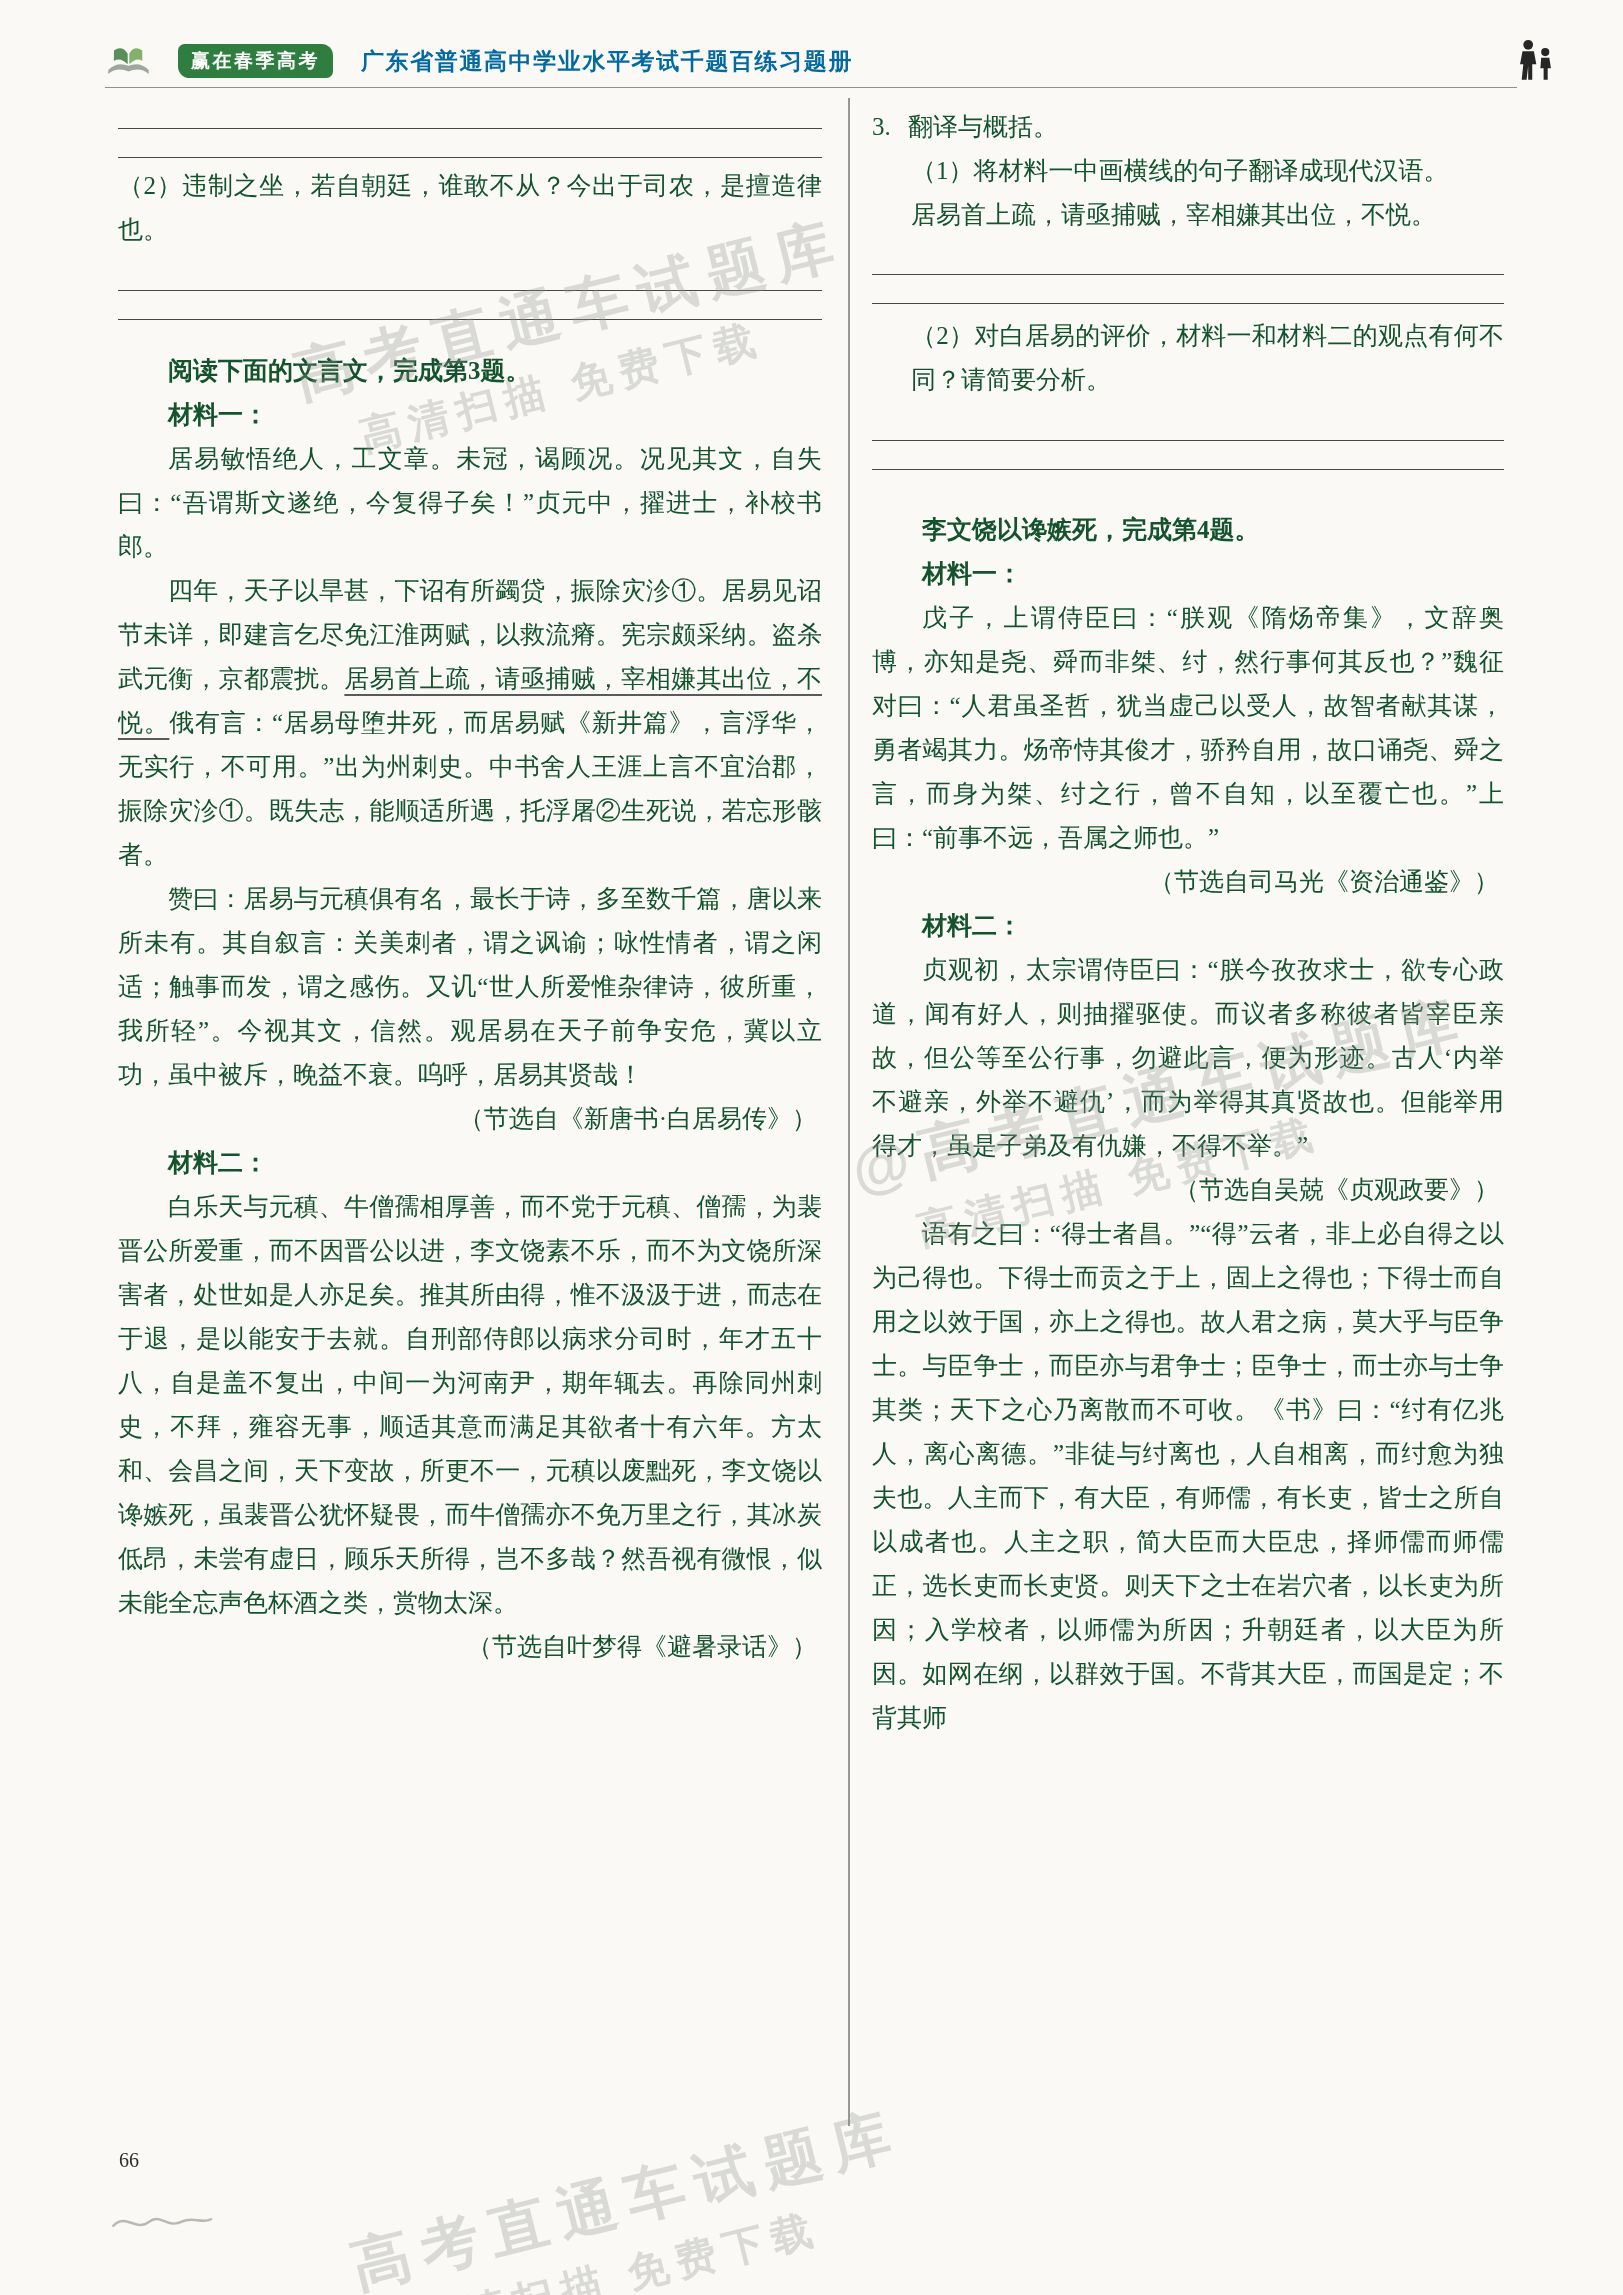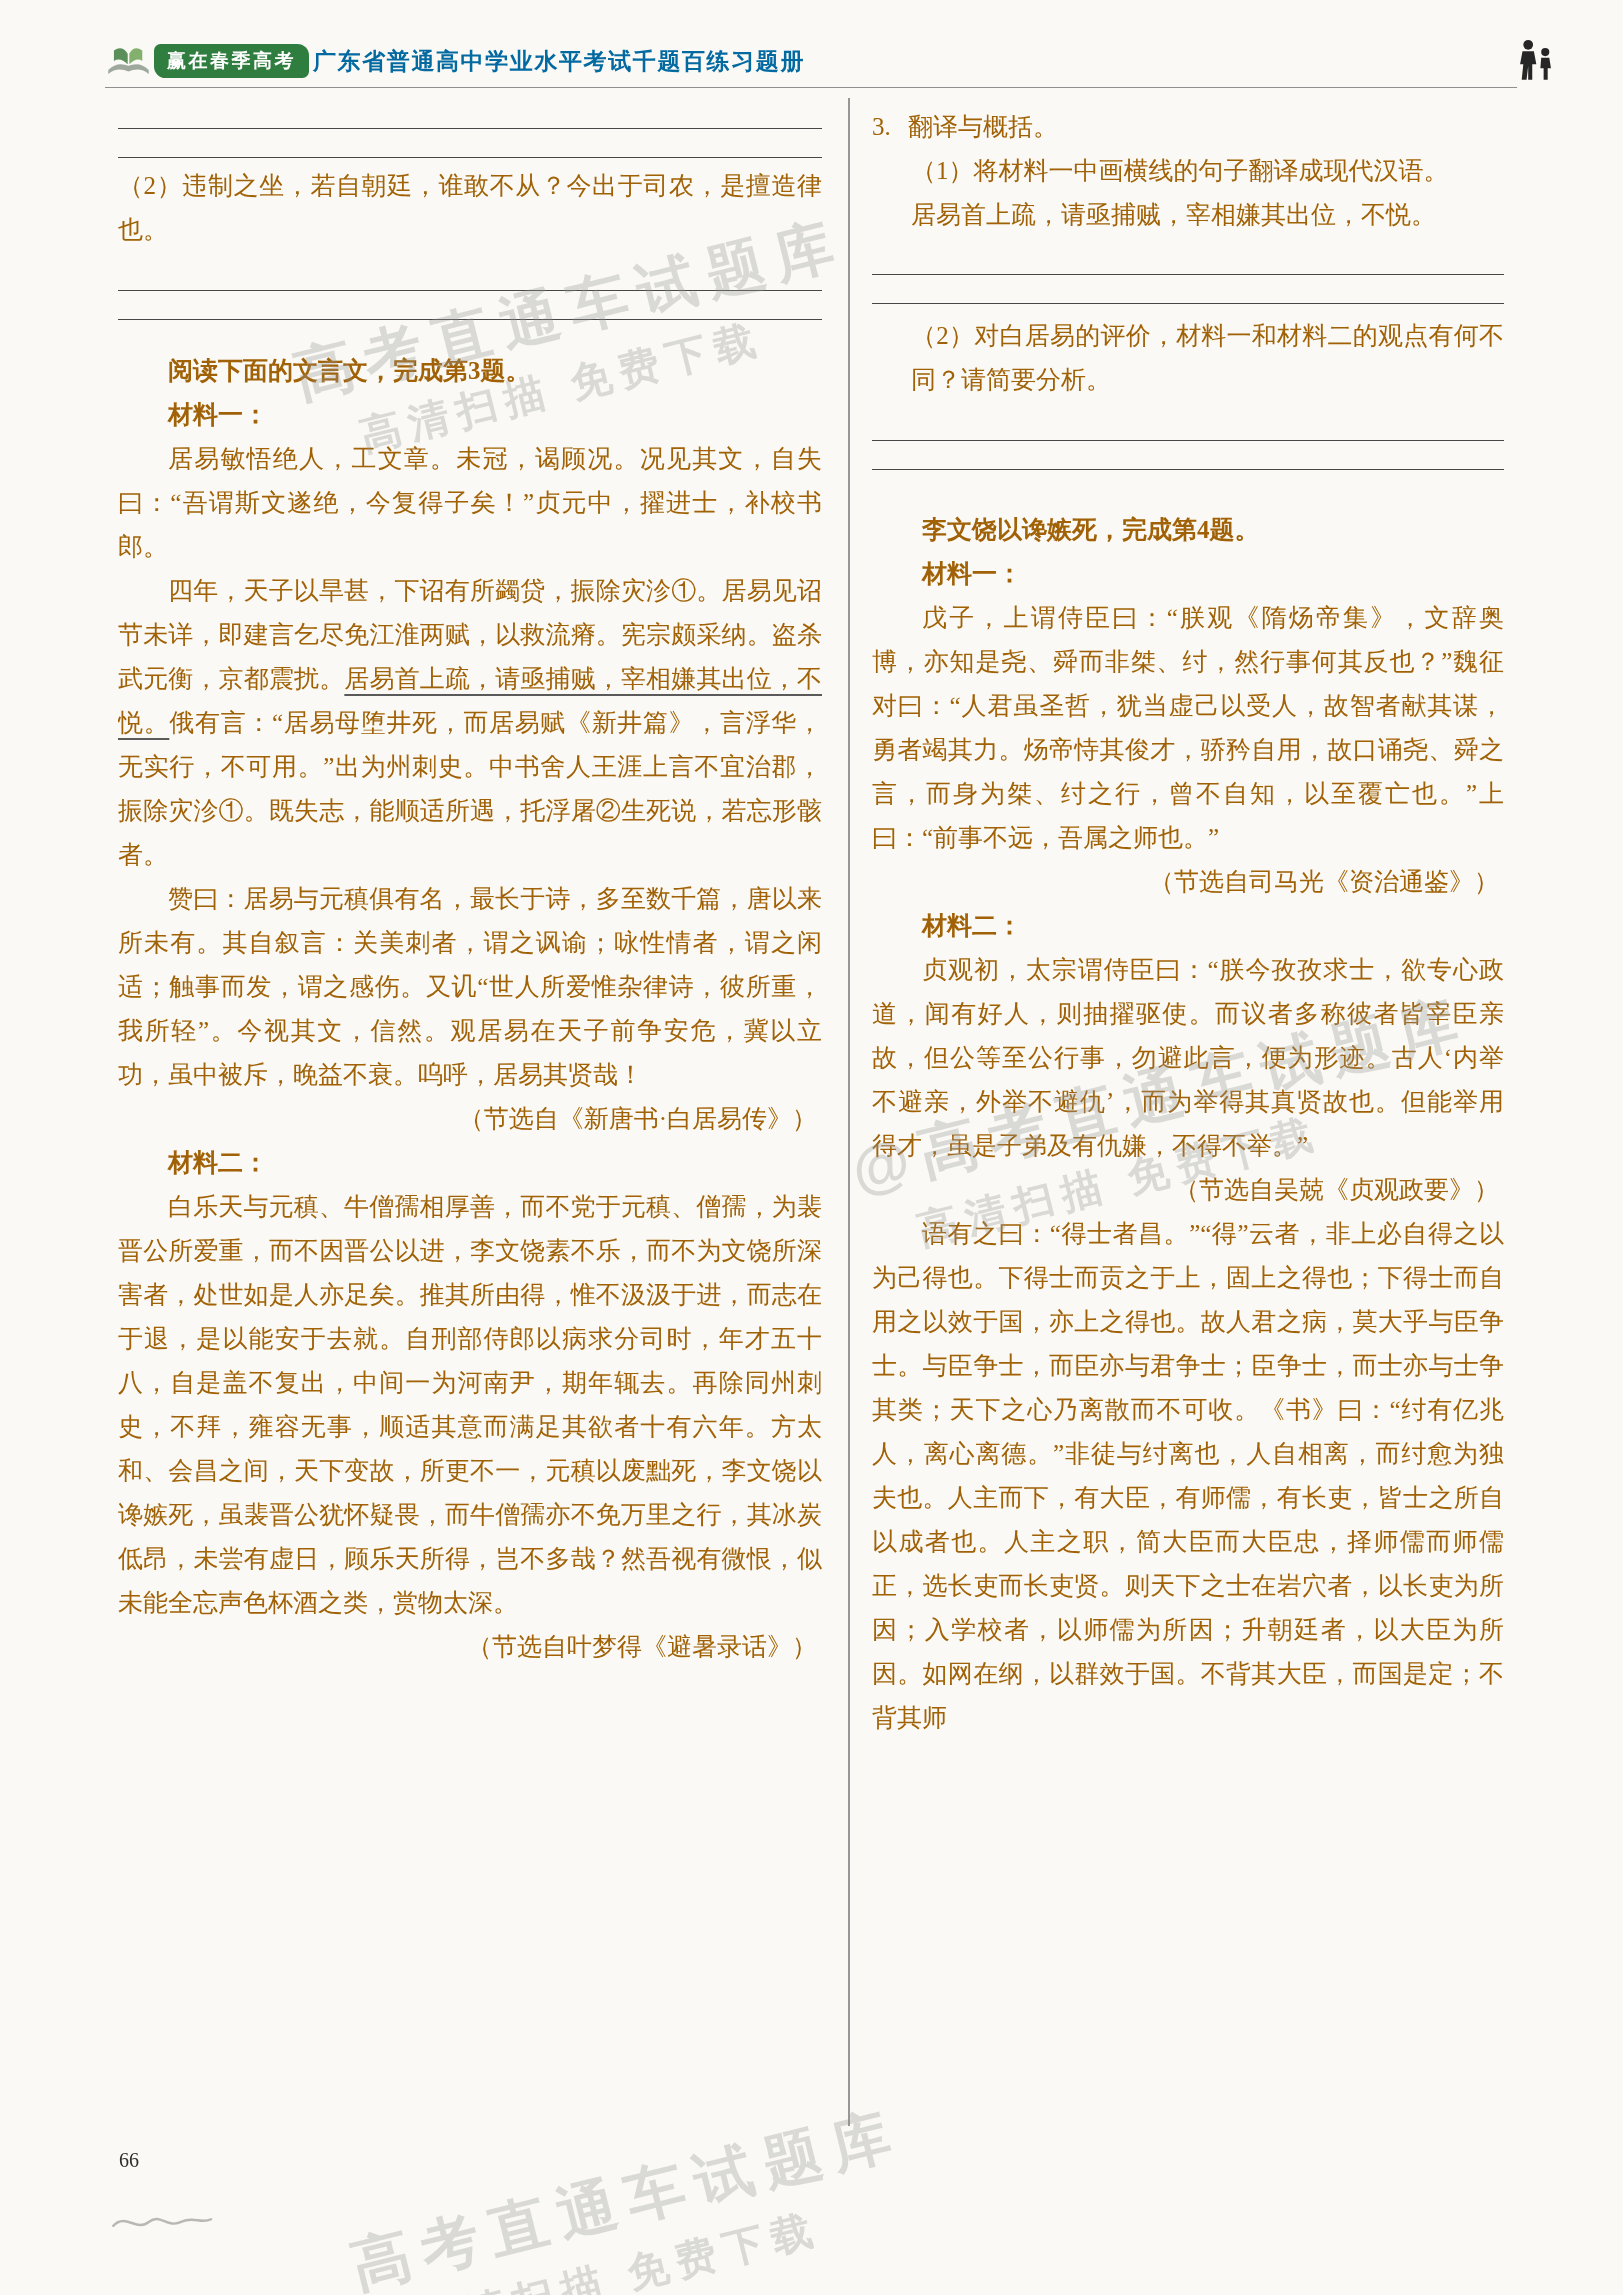--- a/index.html
+++ b/index.html
@@ -12,21 +12,21 @@
   .page {
     position:relative;
     width:1624px; height:2295px;
     background:#faf9f5;
     overflow:hidden;
   }
 
   
   .header {
     position:absolute; top:39px; left:105px; right:69px; height:44px;
-    display:flex; align-items:center; gap:2px;
+    display:flex; align-items:center; gap:26px;
   }
   .logo-icon { display:inline-flex; }
   .badge {
     background:#2f7d3f; color:#ffffff;
     font-family:"Liberation Sans", sans-serif;
     font-weight:bold; font-size:19px; letter-spacing:2.5px;
     padding:4.1px 13px; border-radius:6.5px 11.5px 6.5px 11.5px;
     white-space:nowrap;
   }
   .header-title {
@@ -38,21 +38,21 @@
   .header-rule {
     position:absolute; top:87px; left:105px; width:1412px;
     border-top:1.6px solid #8f8f8f;
   }
 
   
   .col {
     position:absolute; top:103px; height:2033px; overflow:hidden;
     font-size:25px; line-height:44px;
     text-align:justify; word-break:break-all;
-    color:#a16207;
+    color:#14532d;
   }
   .col-left  { left:118px;  width:704px; }
   .col-right { left:872px; width:632px; }
   .divider {
     position:absolute; left:848px; top:98px; width:1.6px; height:2028px;
     background:#979797;
   }
 
   .col p { margin:0; }
   .indent { text-indent:2em; }

